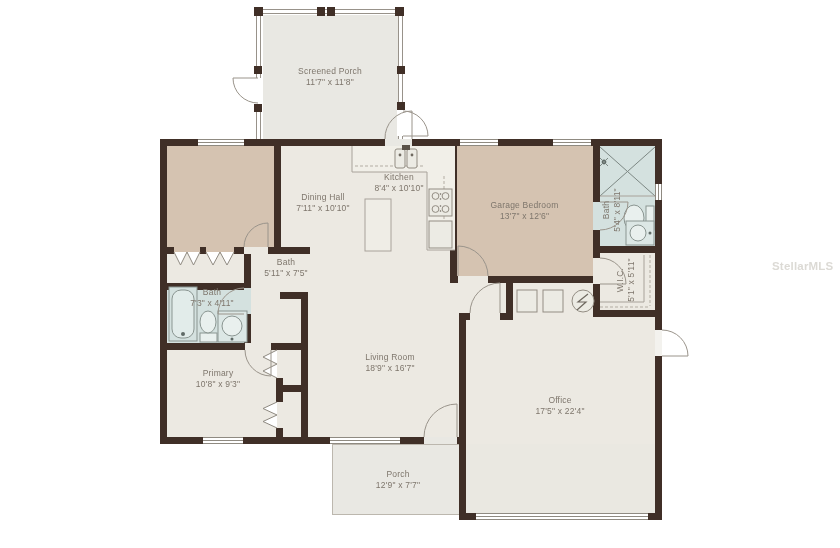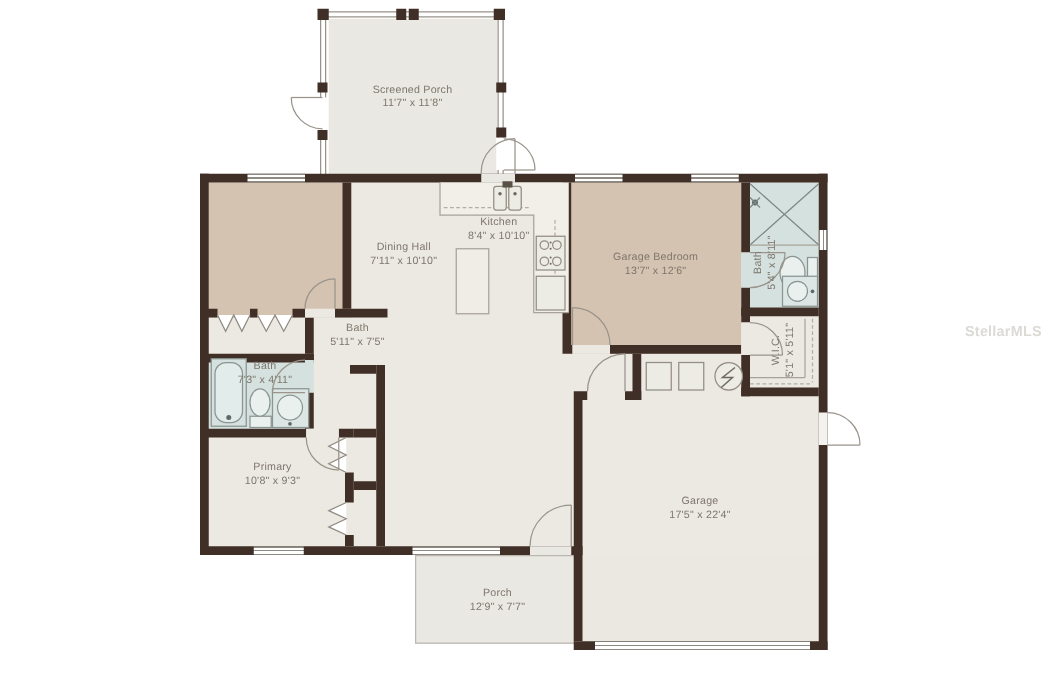--- a/index.html
+++ b/index.html
@@ -288,22 +288,26 @@
     <div class="dm">5'11" x 7'5"</div>
   </div>
   <div class="rl" style="left:172px; top:287px; width:80px;">
     <div class="nm">Bath</div>
     <div class="dm">7'3" x 4'11"</div>
   </div>
   <div class="rl" style="left:160px; top:368px; width:116px;">
     <div class="nm">Primary</div>
     <div class="dm">10'8" x 9'3"</div>
   </div>
+  <div class="rl" style="left:330px; top:352px; width:120px;">
+    <div class="nm">Living Room</div>
+    <div class="dm">18'9" x 16'7"</div>
+  </div>
   <div class="rl" style="left:495px; top:395px; width:130px;">
-    <div class="nm">Garage</div>
+    <div class="nm">Office</div>
     <div class="dm">17'5" x 22'4"</div>
   </div>
   <div class="rl" style="left:336px; top:469px; width:124px;">
     <div class="nm">Porch</div>
     <div class="dm">12'9" x 7'7"</div>
   </div>
 
   <div id="watermark">StellarMLS</div>
 </div>
 

